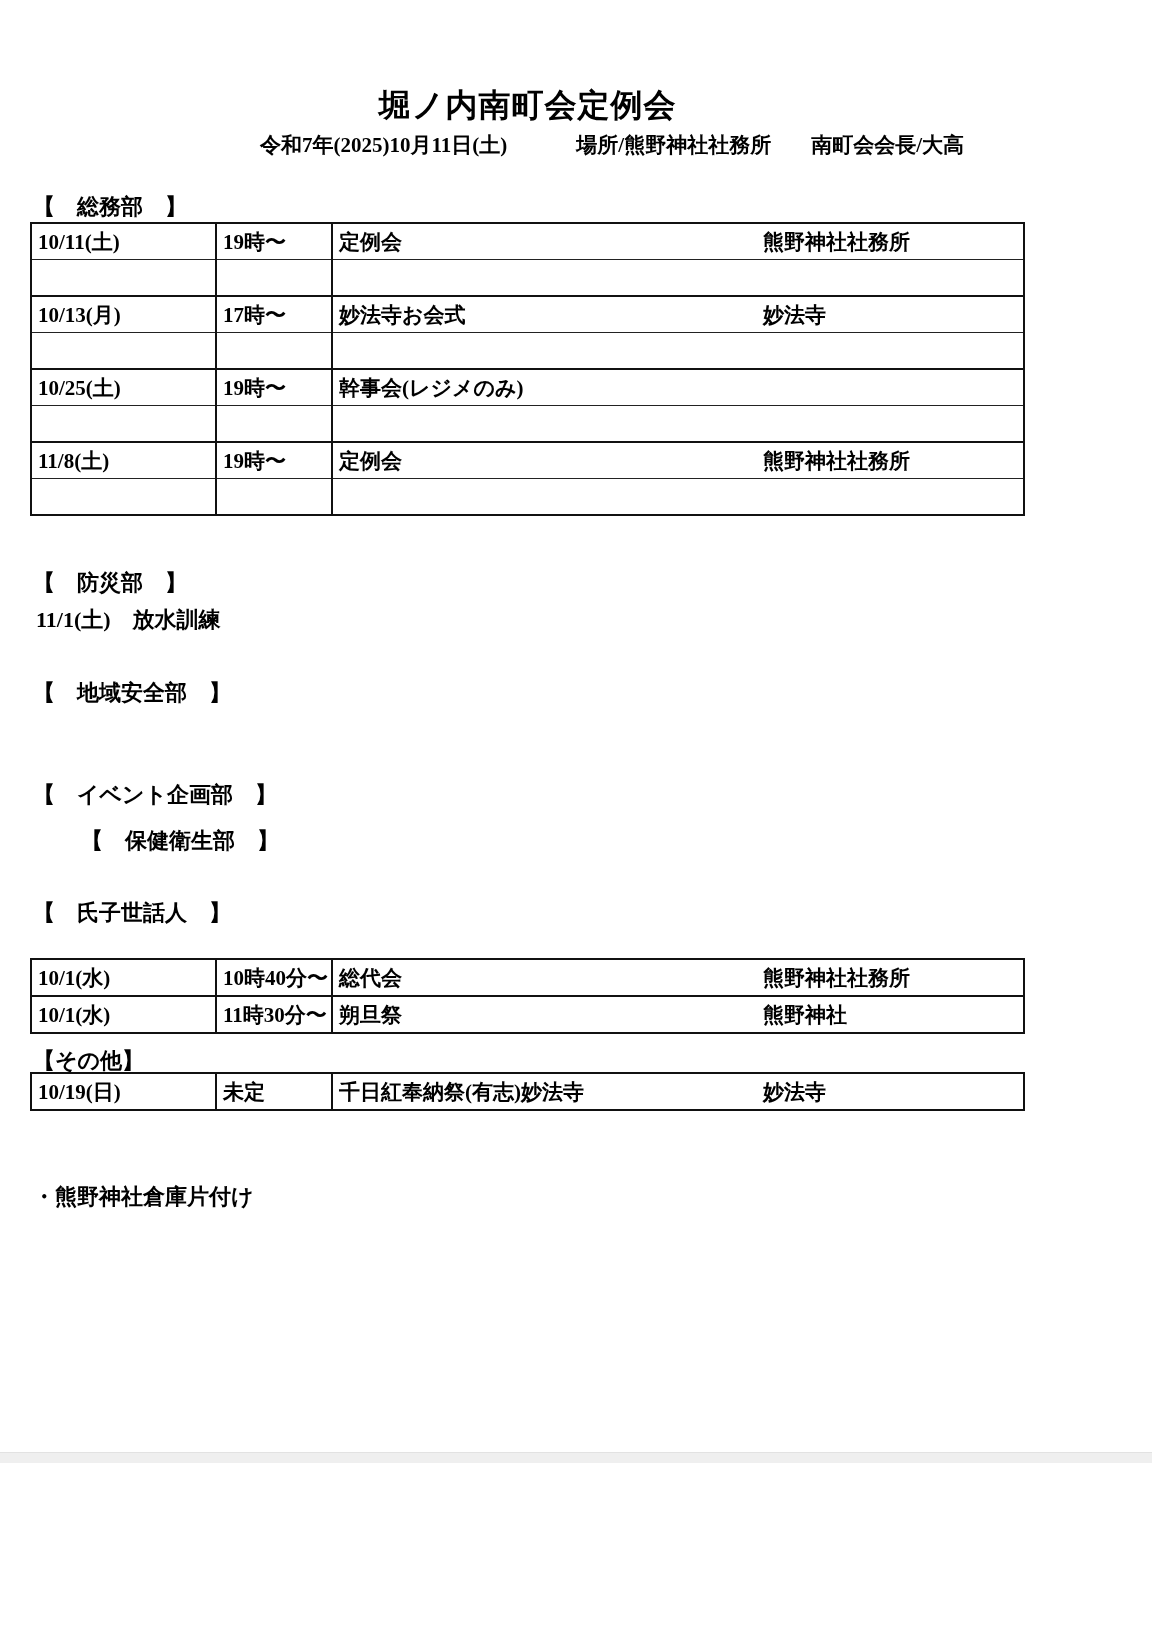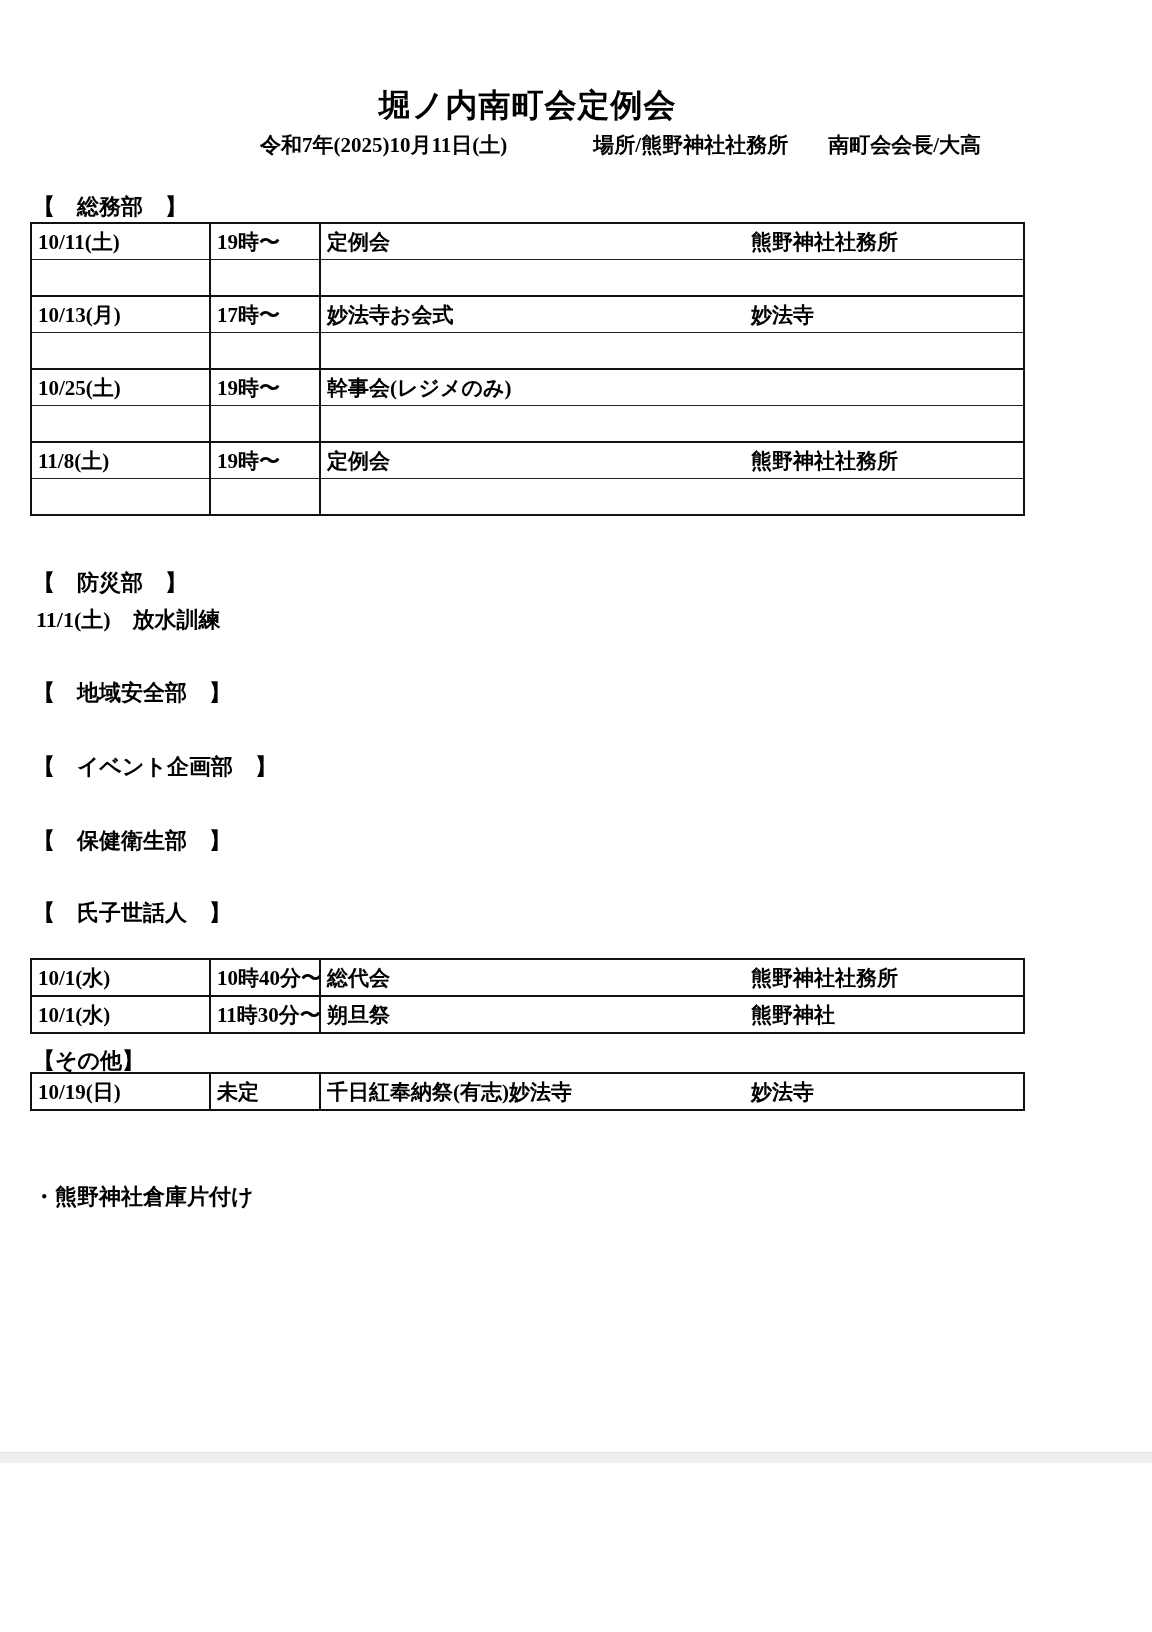--- a/index.html
+++ b/index.html
@@ -28,21 +28,21 @@
     margin: 0;
   }
   .subtitle {
     position: absolute;
     top: 131px;
     left: 260px;
     font-size: 21px;
     white-space: nowrap;
   }
   .subtitle .gap1 { margin-right: 69px; }
-  .subtitle .gap2 { margin-right: 40px; margin-left: 17px; }
+  .subtitle .gap2 { margin-right: 40px; }
   .sec-title {
     position: absolute;
     left: 33px;
     font-size: 22px;
     white-space: nowrap;
   }
   .plain-note {
     position: absolute;
     left: 36px;
     font-size: 22px;
@@ -52,21 +52,21 @@
     position: absolute;
     left: 30px;
     width: 995px;
     border-collapse: collapse;
     table-layout: fixed;
     border: 2.5px solid #111;
     font-size: 21px;
   }
   table.sched td {
     height: 35px;
-    padding: 0 0 0 6px;
+    padding: 0 6px 0 6px;
     vertical-align: middle;
     overflow: hidden;
     white-space: nowrap;
   }
   td.c-date  { width: 171px; }
   td.c-time  { width: 102px; border-left: 2px solid #111; }
   td.c-event { border-left: 2px solid #111; }
   tr.thin  td { border-top: 1.5px solid #222; }
   tr.sep   td { border-top: 2.5px solid #111; }
   .ev { display: inline-block; width: 424px; vertical-align: top; overflow: visible; }
@@ -137,23 +137,23 @@
         <td class="c-event"></td>
       </tr>
     </tbody>
   </table>
 
   <div class="sec-title" style="top:568px;text-align:right;">【　防災部　】</div>
   <div class="plain-note" style="top:605px;">11/1(土)　放水訓練</div>
 
   <div class="sec-title" style="top:678px;">【　地域安全部　】</div>
 
-  <div class="sec-title" style="top:752px;">【　イベント企画部　】</div>
+  <div class="sec-title" style="top:780px;">【　イベント企画部　】</div>
 
-  <div class="sec-title" style="top:826px;">【　保健衛生部　】</div>
+  <div class="sec-title" style="top:826px;margin-left:48px;">【　保健衛生部　】</div>
 
   <div class="sec-title" style="top:898px;">【　氏子世話人　】</div>
 
   <table class="sched" style="top:958px;">
     <tbody>
       <tr>
         <td class="c-date">10/1(水)</td>
         <td class="c-time">10時40分〜</td>
         <td class="c-event"><span class="ev">総代会</span><span class="pl">熊野神社社務所</span></td>
       </tr>

